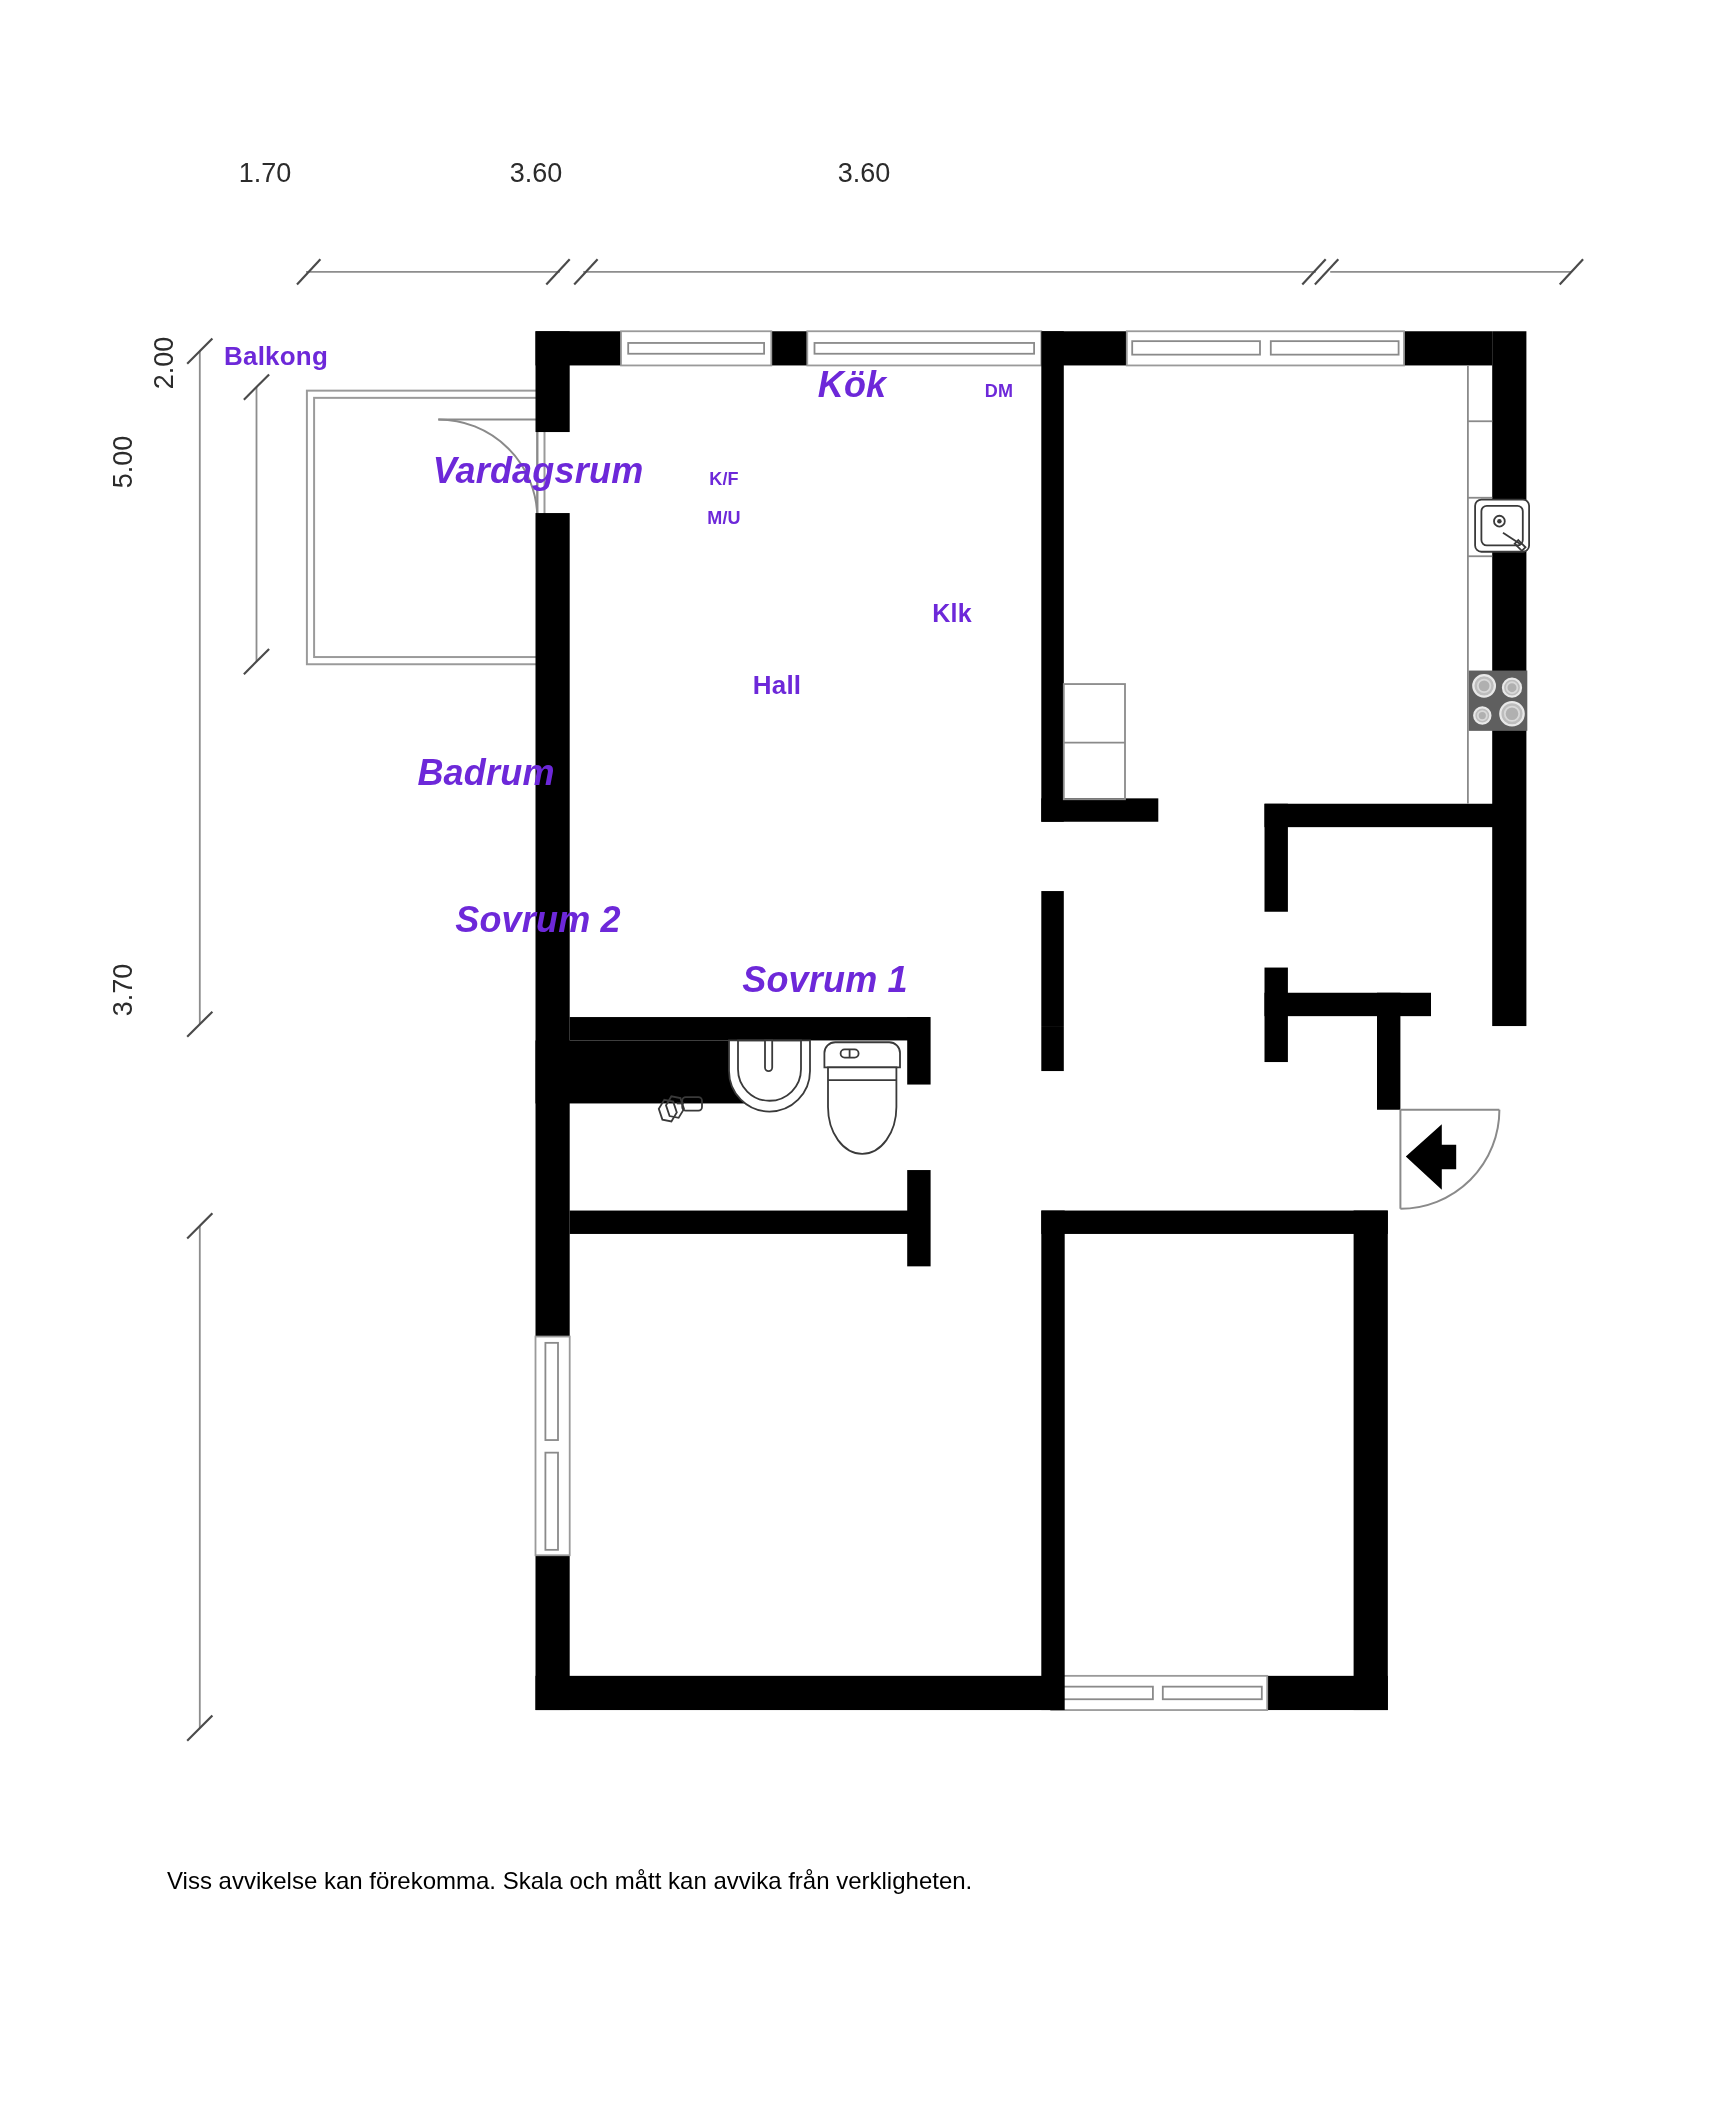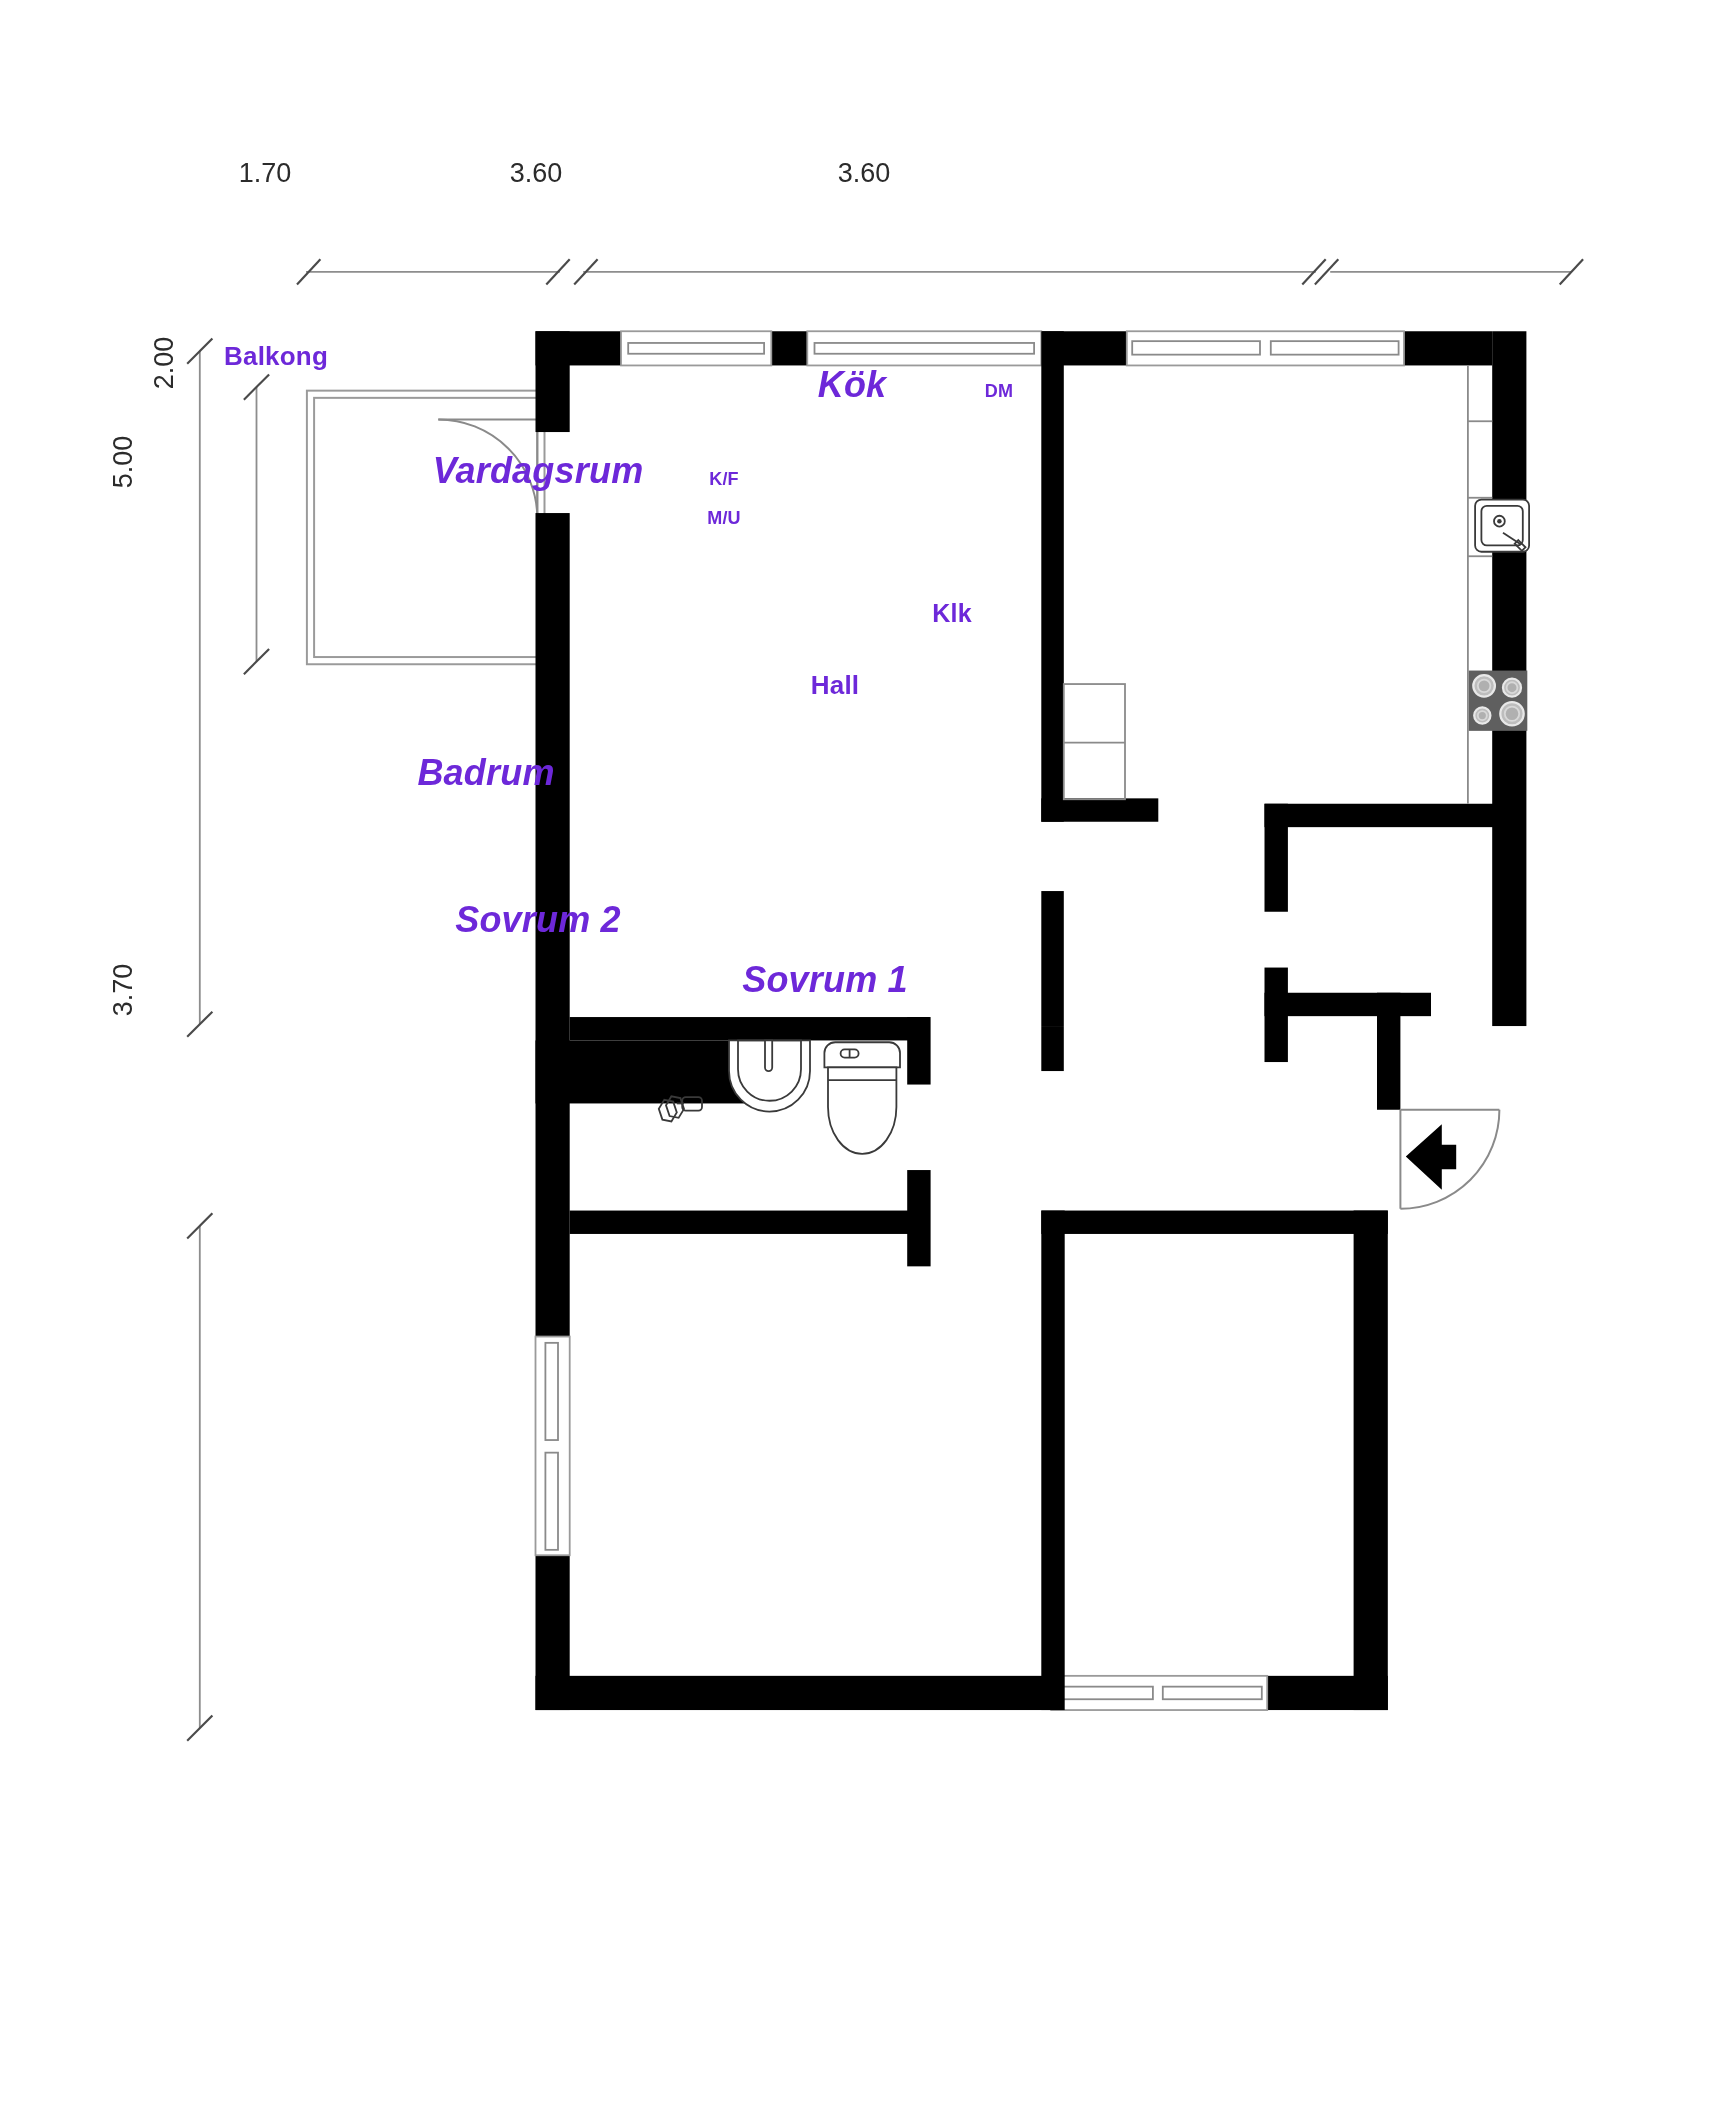--- a/index.html
+++ b/index.html
@@ -259,32 +259,33 @@
       <rect class="fixture-nofill" x="758" y="1219" width="22" height="15" rx="4"></rect>
       <line class="fixture-nofill" x1="752" y1="1226" x2="760" y2="1226"></line>
     </g>
 
   </svg>
 
   <div class="room-label lbl-md" style="left:276px; top:356px;">Balkong</div>
   <div class="room-label lbl-lg" style="left:538px; top:471px;">Vardagsrum</div>
   <div class="room-label lbl-lg" style="left:852px; top:385px;">Kök</div>
   <div class="room-label lbl-sm" style="left:952px; top:613px;">Klk</div>
-  <div class="room-label lbl-md" style="left:835px; top:685px;">Hall</div>
+  <div class="room-label lbl-md" style="left:777px; top:685px;">Hall</div>
   <div class="room-label lbl-lg" style="left:486px; top:773px;">Badrum</div>
   <div class="room-label lbl-lg" style="left:538px; top:920px;">Sovrum 2</div>
   <div class="room-label lbl-lg" style="left:825px; top:980px;">Sovrum 1</div>
 
   <div class="room-label lbl-appliance" style="left:724px; top:479px;">K/F</div>
   <div class="room-label lbl-appliance" style="left:724px; top:518px;">M/U</div>
   <div class="room-label lbl-appliance" style="left:999px; top:391px;">DM</div>
 
   <div class="dim-label" style="left:265px; top:173px;">1.70</div>
   <div class="dim-label" style="left:536px; top:173px;">3.60</div>
   <div class="dim-label" style="left:864px; top:173px;">3.60</div>
 
   <div class="dim-label vert" style="left:123px; top:462px;">5.00</div>
   <div class="dim-label vert" style="left:164px; top:363px;">2.00</div>
   <div class="dim-label vert" style="left:123px; top:990px;">3.70</div>
 
+  <div id="footer-note">Viss avvikelse kan förekomma. Skala och mått kan avvika från verkligheten.</div>
 
 </div>
 
 
 </body></html>

